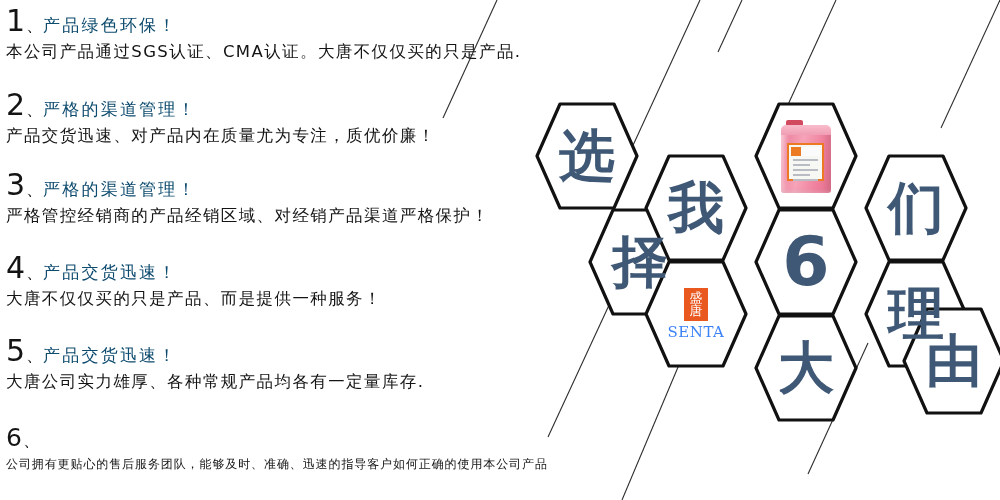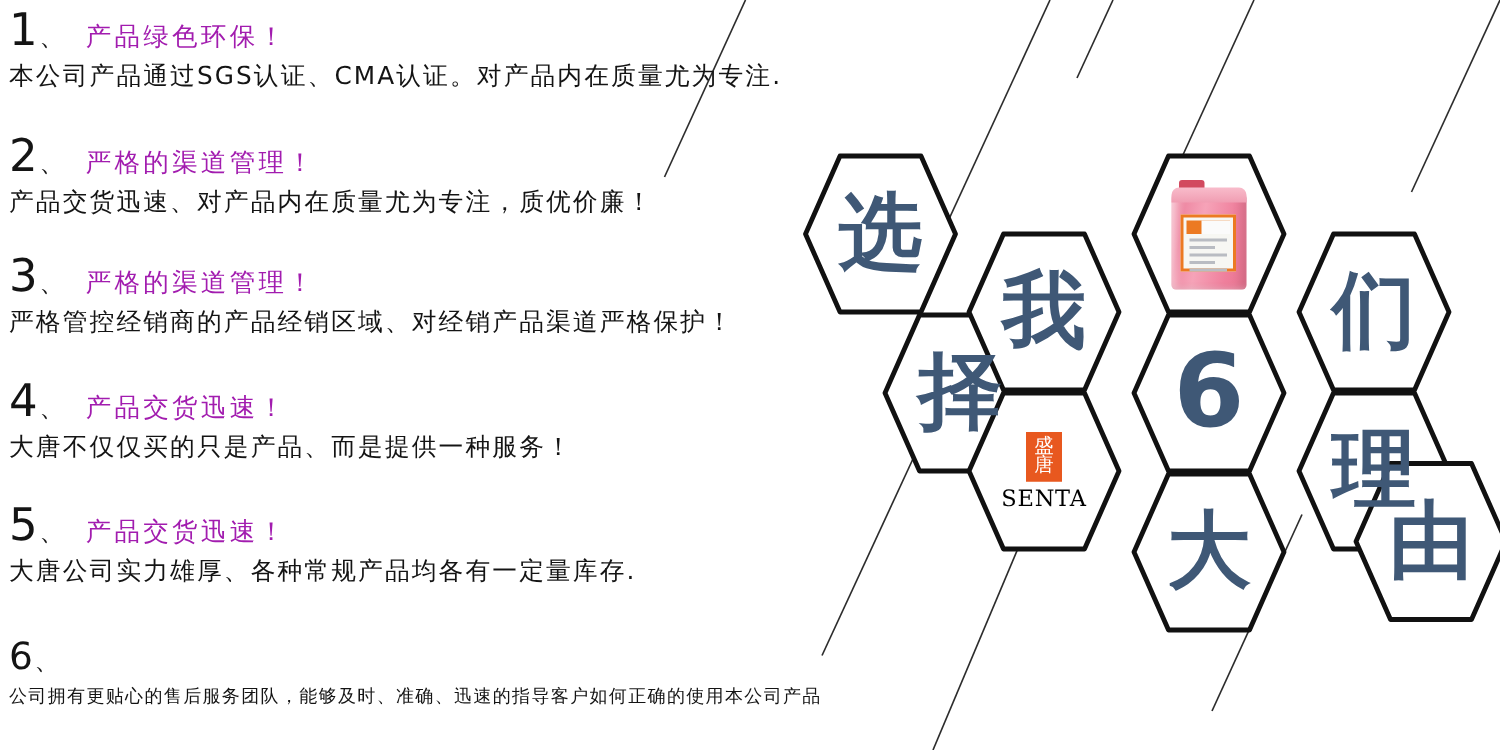--- a/index.html
+++ b/index.html
@@ -18,21 +18,21 @@
   
   .reasons{position:absolute;left:6px;top:0;width:700px;height:500px;}
   .reason{position:absolute;left:0;white-space:nowrap;}
   .reason .head{display:flex;align-items:baseline;color:#121212;}
   .reason .num{
     font-size:30px;line-height:30px;font-weight:400;
     letter-spacing:0px;color:#141414;
   }
   .reason .dun{font-size:17px;color:#141414;margin-left:1px;letter-spacing:0;}
   .reason .title{
-    font-size:17px;color:#a21caf;letter-spacing:2.2px;margin-left:14px;
+    font-size:17px;color:#0c4a6e;letter-spacing:2.2px;margin-left:0;
     position:relative;top:0px;
   }
   .reason .desc{
     font-size:16.5px;color:#141414;letter-spacing:1.4px;margin-top:4px;
   }
   .reason.small .num{font-size:25px;line-height:25px;}
   .reason.small .title{font-size:15px;letter-spacing:1.2px;}
   .reason.small .desc{font-size:12px;letter-spacing:0.9px;}
 
   
@@ -60,21 +60,21 @@
     width:22px;padding:2px 0 3px 0;
     font-size:13px;line-height:13px;
     display:flex;flex-direction:column;align-items:center;
     font-family:"DejaVu Sans","Liberation Sans",sans-serif;
     border:1px solid #e8581f;
   }
   .logo-box span{display:block;}
   .logo-text{
     margin-top:2px;
     font-family:"DejaVu Serif","Liberation Serif",serif;
-    font-size:15px;letter-spacing:0.5px;color:#000000;
+    font-size:15px;letter-spacing:0.5px;color:#3b82f6;
   }
 
   
   .bottle{position:relative;z-index:2;width:56px;height:74px;}
   .bottle .body{
     position:absolute;left:3px;top:8px;width:50px;height:66px;
     background:linear-gradient(100deg,#f3a9bc 0%,#ef8ba5 18%,#f6a3b8 40%,#ef7f9c 75%,#e8728f 100%);
     border-radius:5px 5px 3px 3px;
     box-shadow:inset -4px 0 6px rgba(0,0,0,.10), inset 3px 0 5px rgba(255,255,255,.45);
   }
@@ -119,21 +119,21 @@
   </svg>
 
   <div class="reasons">
 
     <div class="reason" style="top:6px;">
       <div class="head">
         <span class="num">1</span>
         <span class="dun">、</span>
         <span class="title">产品绿色环保！</span>
       </div>
-      <div class="desc">本公司产品通过SGS认证、CMA认证。对产品内在质量尤为专注.</div>
+      <div class="desc">本公司产品通过SGS认证、CMA认证。大唐不仅仅买的只是产品.</div>
     </div>
 
     <div class="reason" style="top:90px;">
       <div class="head">
         <span class="num">2</span>
         <span class="dun">、</span>
         <span class="title">严格的渠道管理！</span>
       </div>
       <div class="desc">产品交货迅速、对产品内在质量尤为专注，质优价廉！</div>
     </div>

